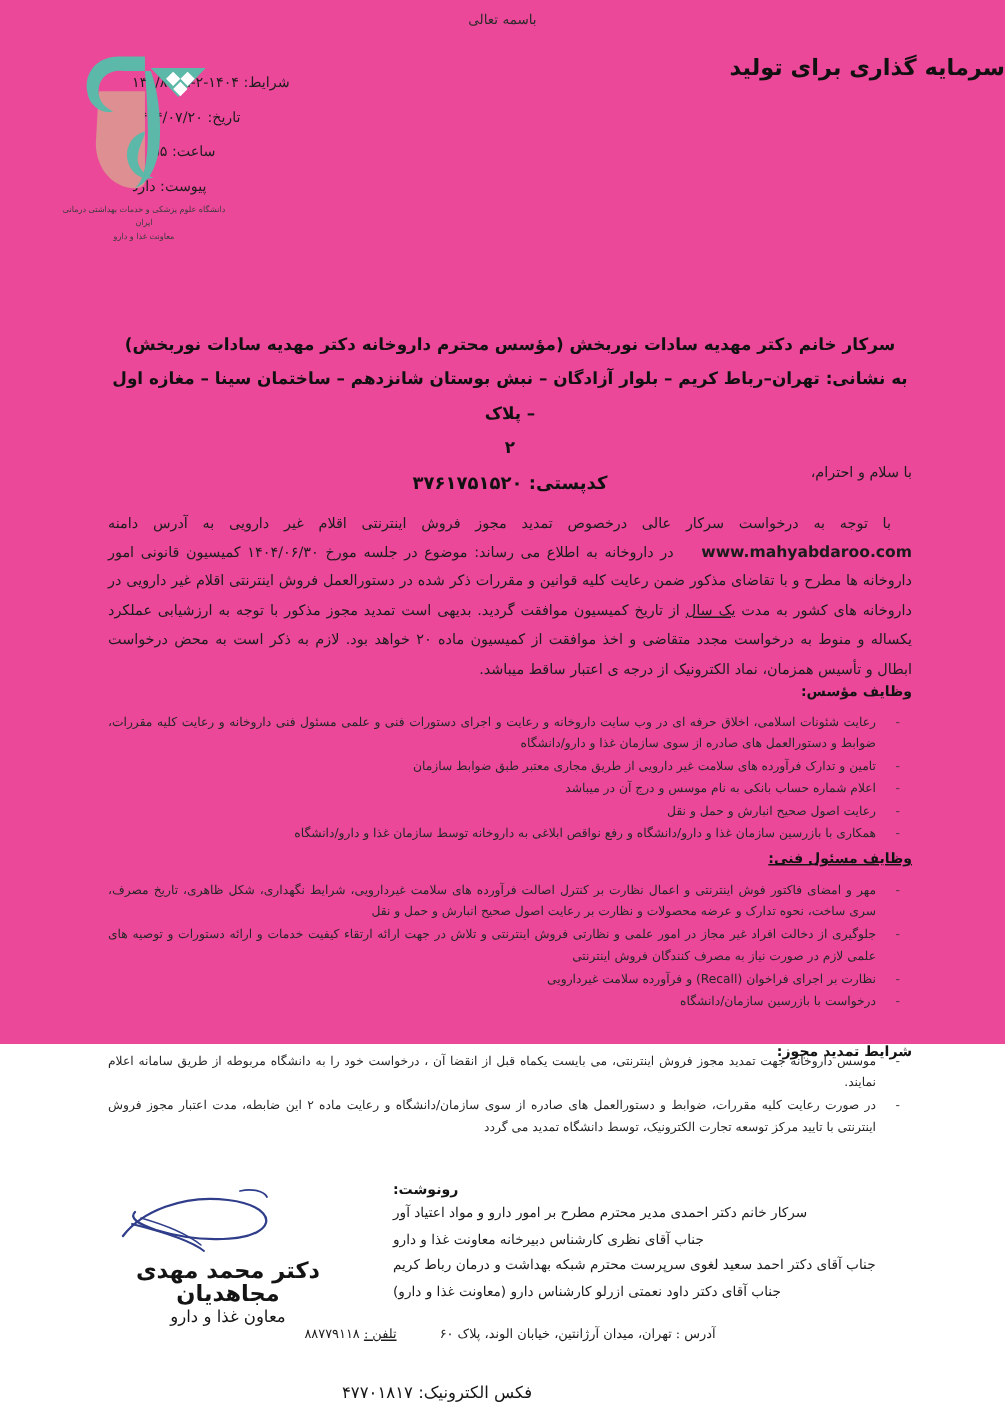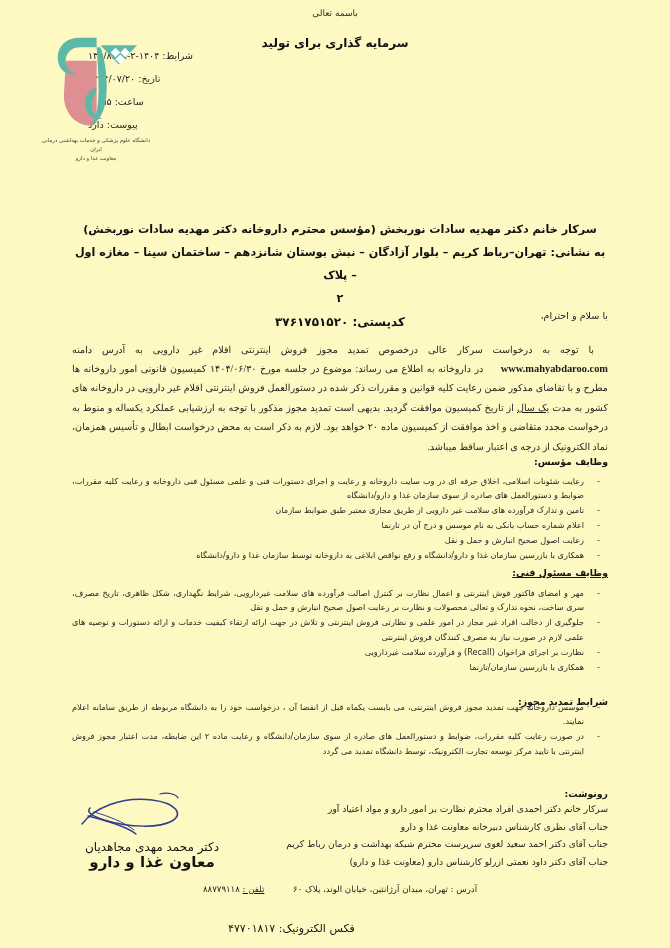--- a/index.html
+++ b/index.html
@@ -11,42 +11,41 @@
     width: 670px;
     height: 948px;
     position: relative;
     font-family: "DejaVu Sans", "Liberation Sans", sans-serif;
     color: #1a1a1a;
     overflow: hidden;
   }
   .page {
     position: relative;
     width: 670px;
-    height: 948px;
-    background: #fef9c3;
+    height: 696px;
+    background: #ec4899;
   }
 
   
   .basmala {
     position: absolute;
     top: 8px;
     left: 0;
     right: 0;
     text-align: center;
     font-size: 9px;
     color: #2a2a2a;
     font-family: "DejaVu Serif", "Liberation Serif", serif;
   }
   .slogan {
     position: absolute;
     top: 36px;
     left: 0;
     right: 0;
-    text-align: center;
-    font-size: 12px;
+    font-size: 15px;
     font-weight: bold;
     color: #111;
     letter-spacing: 0.3px;
   }
 
   .meta {
     position: absolute;
     top: 44px;
     right: 392px;
     width: 190px;
@@ -111,21 +110,20 @@
     position: absolute;
     top: 330px;
     right: 62px;
     width: 536px;
     text-align: justify;
     text-align-last: right;
     font-size: 9.6px;
     line-height: 19.4px;
     color: #1c1c1c;
     text-indent: 14px;
-    font-family: Liberation Serif, serif;
   }
   .body-para .site {
     font-weight: bold;
     font-size: 10.4px;
     direction: ltr;
     unicode-bidi: embed;
     display: inline-block;
   }
   .body-para .uline { text-decoration: underline; }
 
@@ -179,39 +177,39 @@
     right: 430px;
     width: 176px;
     text-align: center;
   }
   .sig-scribble {
     height: 48px;
     position: relative;
     margin-bottom: 2px;
   }
   .sig-name {
-    font-size: 12px;
+    font-size: 15px;
+    font-weight: bold;
+    color: #141414;
+    line-height: 15px;
+  }
+  .sig-title {
+    font-size: 11px;
     font-weight: normal;
     color: #141414;
     line-height: 15px;
   }
-  .sig-title {
-    font-size: 15px;
-    font-weight: bold;
-    color: #141414;
-    line-height: 15px;
-  }
 
   
   .cc-block {
     position: absolute;
     top: 788px;
     right: 62px;
     width: 346px;
-    text-align: right;
+    text-align: left;
   }
   .cc-head {
     font-size: 9.4px;
     font-weight: bold;
     color: #141414;
     margin-bottom: 2px;
   }
   .cc-list {
     margin: 0;
     padding: 0;
@@ -312,31 +310,31 @@
     <span class="site">www.mahyabdaroo.com</span>
     <span>در داروخانه به اطلاع می رساند: موضوع در جلسه مورخ ۱۴۰۴/۰۶/۳۰ کمیسیون قانونی امور داروخانه ها مطرح و با تقاضای مذکور ضمن رعایت کلیه قوانین و مقررات ذکر شده در دستورالعمل فروش اینترنتی اقلام غیر دارویی در داروخانه های کشور به مدت</span>
     <span class="uline">یک سال</span>
     <span>از تاریخ کمیسیون موافقت گردید. بدیهی است تمدید مجوز مذکور با توجه به ارزشیابی عملکرد یکساله و منوط به درخواست مجدد متقاضی و اخذ موافقت از کمیسیون ماده ۲۰ خواهد بود. لازم به ذکر است به محض درخواست ابطال و تأسیس همزمان، نماد الکترونیک از درجه ی اعتبار ساقط میباشد.</span>
   </p>
 
   <div class="sec-head" id="founder-head">وظایف مؤسس:</div>
   <ul class="sec-list" id="founder-list">
     <li>رعایت شئونات اسلامی، اخلاق حرفه ای در وب سایت داروخانه و رعایت و اجرای دستورات فنی و علمی مسئول فنی داروخانه و رعایت کلیه مقررات، ضوابط و دستورالعمل های صادره از سوی سازمان غذا و دارو/دانشگاه</li>
     <li>تامین و تدارک فرآورده های سلامت غیر دارویی از طریق مجاری معتبر طبق ضوابط سازمان</li>
-    <li>اعلام شماره حساب بانکی به نام موسس و درج آن در تارنما</li>
+    <li>اعلام شماره حساب بانکی به نام موسس و درج آن در میباشد</li>
     <li>رعایت اصول صحیح انبارش و حمل و نقل</li>
     <li>همکاری با بازرسین سازمان غذا و دارو/دانشگاه و رفع نواقص ابلاغی به داروخانه توسط سازمان غذا و دارو/دانشگاه</li>
   </ul>
 
   <div class="sec-head" id="tech-head">وظایف مسئول فنی:</div>
   <ul class="sec-list" id="tech-list">
-    <li>مهر و امضای فاکتور فوش اینترنتی و اعمال نظارت بر کنترل اصالت فرآورده های سلامت غیردارویی، شرایط نگهداری، شکل ظاهری، تاریخ مصرف، سری ساخت، نحوه تدارک و تعالی محصولات و نظارت بر رعایت اصول صحیح انبارش و حمل و نقل</li>
+    <li>مهر و امضای فاکتور فوش اینترنتی و اعمال نظارت بر کنترل اصالت فرآورده های سلامت غیردارویی، شرایط نگهداری، شکل ظاهری، تاریخ مصرف، سری ساخت، نحوه تدارک و عرضه محصولات و نظارت بر رعایت اصول صحیح انبارش و حمل و نقل</li>
     <li>جلوگیری از دخالت افراد غیر مجاز در امور علمی و نظارتی فروش اینترنتی و تلاش در جهت ارائه ارتقاء کیفیت خدمات و ارائه دستورات و توصیه های علمی لازم در صورت نیاز به مصرف کنندگان فروش اینترنتی</li>
     <li>نظارت بر اجرای فراخوان (Recall) و فرآورده سلامت غیردارویی</li>
-    <li>همکاری با بازرسین سازمان/تارنما</li>
+    <li>درخواست با بازرسین سازمان/دانشگاه</li>
   </ul>
 
   <div class="sec-head" id="renew-head">شرایط تمدید مجوز:</div>
   <ul class="sec-list" id="renew-list">
     <li>موسس داروخانه جهت تمدید مجوز فروش اینترنتی، می بایست یکماه قبل از انقضا آن ، درخواست خود را به دانشگاه مربوطه از طریق سامانه اعلام نمایند.</li>
     <li>در صورت رعایت کلیه مقررات، ضوابط و دستورالعمل های صادره از سوی سازمان/دانشگاه و رعایت ماده ۲ این ضابطه، مدت اعتبار مجوز فروش اینترنتی با تایید مرکز توسعه تجارت الکترونیک، توسط دانشگاه تمدید می گردد</li>
   </ul>
 
   <div class="sig-block">
     <div class="sig-scribble">
@@ -347,21 +345,21 @@
         <path d="M96 4 C104 2 112 4 114 8" fill="none" stroke="#2f3d8a" stroke-width="1.2" stroke-linecap="round"></path>
       </svg>
     </div>
     <div class="sig-name">دکتر محمد مهدی مجاهدیان</div>
     <div class="sig-title">معاون غذا و دارو</div>
   </div>
 
   <div class="cc-block">
     <div class="cc-head">رونوشت:</div>
     <ul class="cc-list">
-      <li>سرکار خانم دکتر احمدی افراد محترم نظارت بر امور دارو و مواد اعتیاد آور</li>
+      <li>سرکار خانم دکتر احمدی مدیر محترم مطرح بر امور دارو و مواد اعتیاد آور</li>
       <li>جناب آقای نظری کارشناس دبیرخانه معاونت غذا و دارو</li>
       <li>جناب آقای دکتر احمد سعید لغوی سرپرست محترم شبکه بهداشت و درمان رباط کریم</li>
       <li>جناب آقای دکتر داود نعمتی ازرلو کارشناس دارو (معاونت غذا و دارو)</li>
     </ul>
   </div>
 
   <div class="footer-addr">
     <span>آدرس :</span>
     <span>تهران، میدان آرژانتین، خیابان الوند، پلاک ۶۰</span>
     <span class="tel">تلفن :</span>

